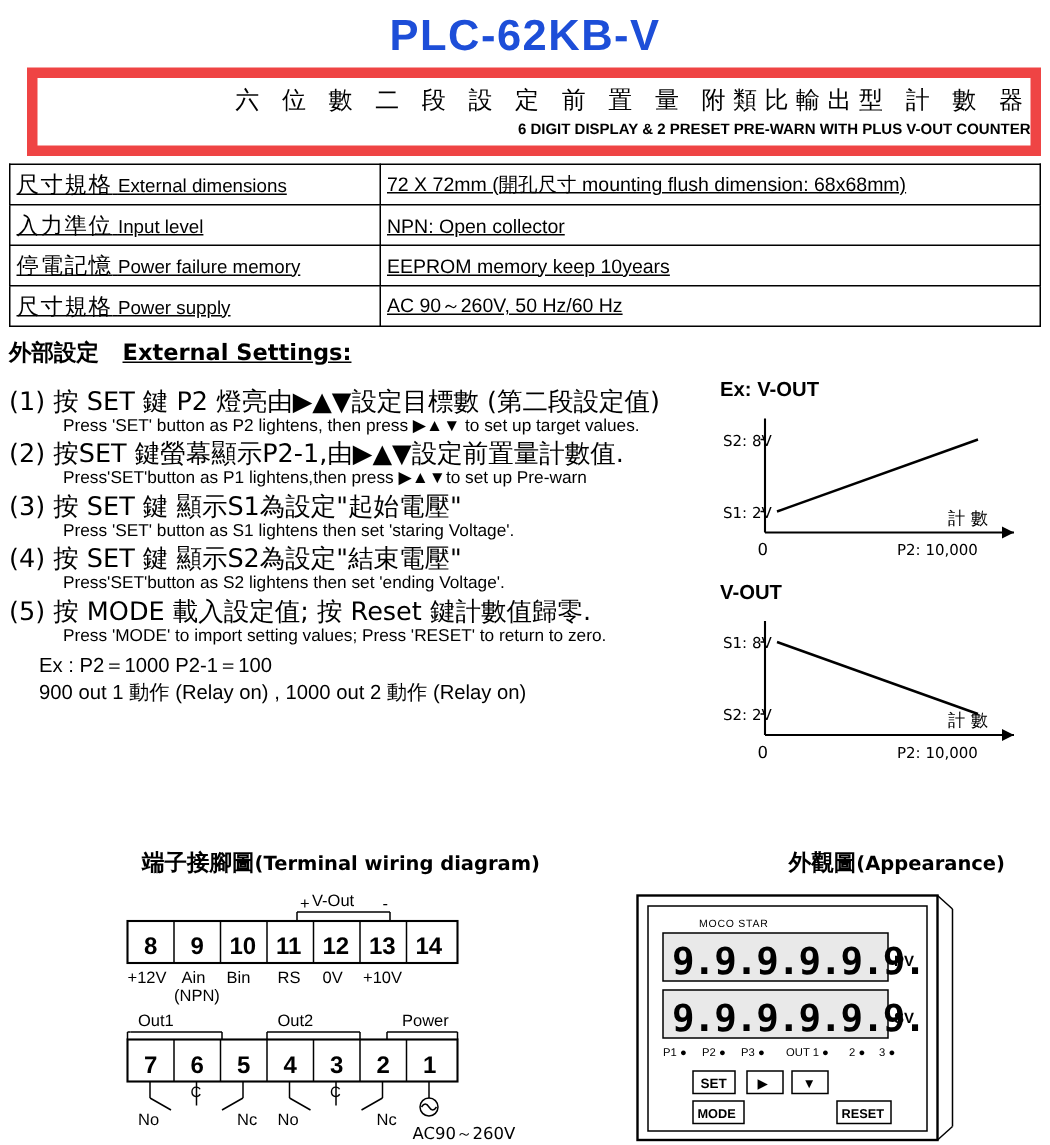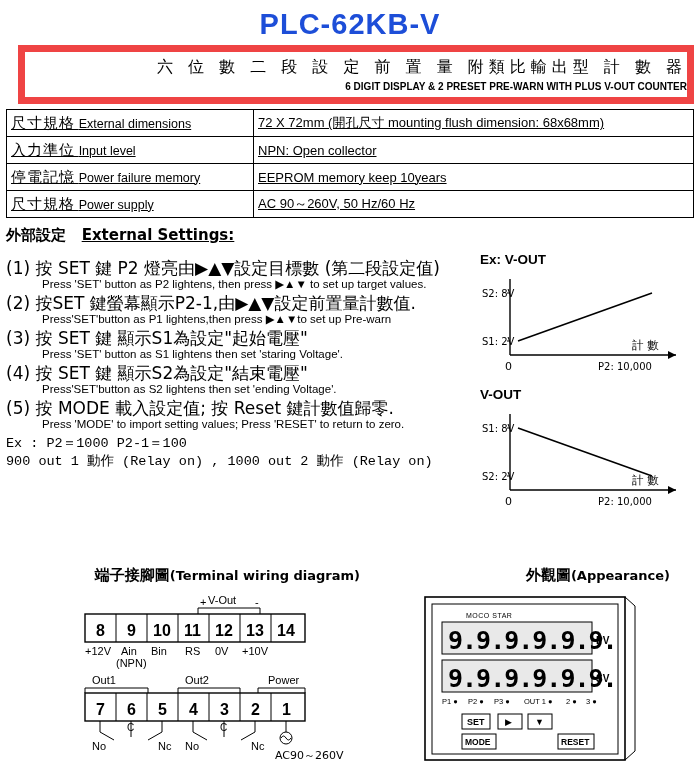--- a/index.html
+++ b/index.html
@@ -79,22 +79,23 @@
     font-family:"DejaVu Sans",sans-serif;
     line-height:17px;
   }
   .step .en{
     font-size:11.5px;
     margin-left:36px;
     line-height:15px;
   }
   .exline{
     font-size:13.5px;
+    margin-left:20px;
     line-height:18px;
-    font-family:Liberation Mono, monospace;
+    font-family:Liberation Sans, sans-serif;
   }
 
   
   .graphs{position:absolute;left:480px;top:244px;width:215px;}
   .gtitle{font-size:13.5px;font-weight:bold;margin-bottom:2px;}
 
   
   .bottom{position:absolute;top:558px;left:0;width:700px;}
   .diagTitle{
     text-align:right;

